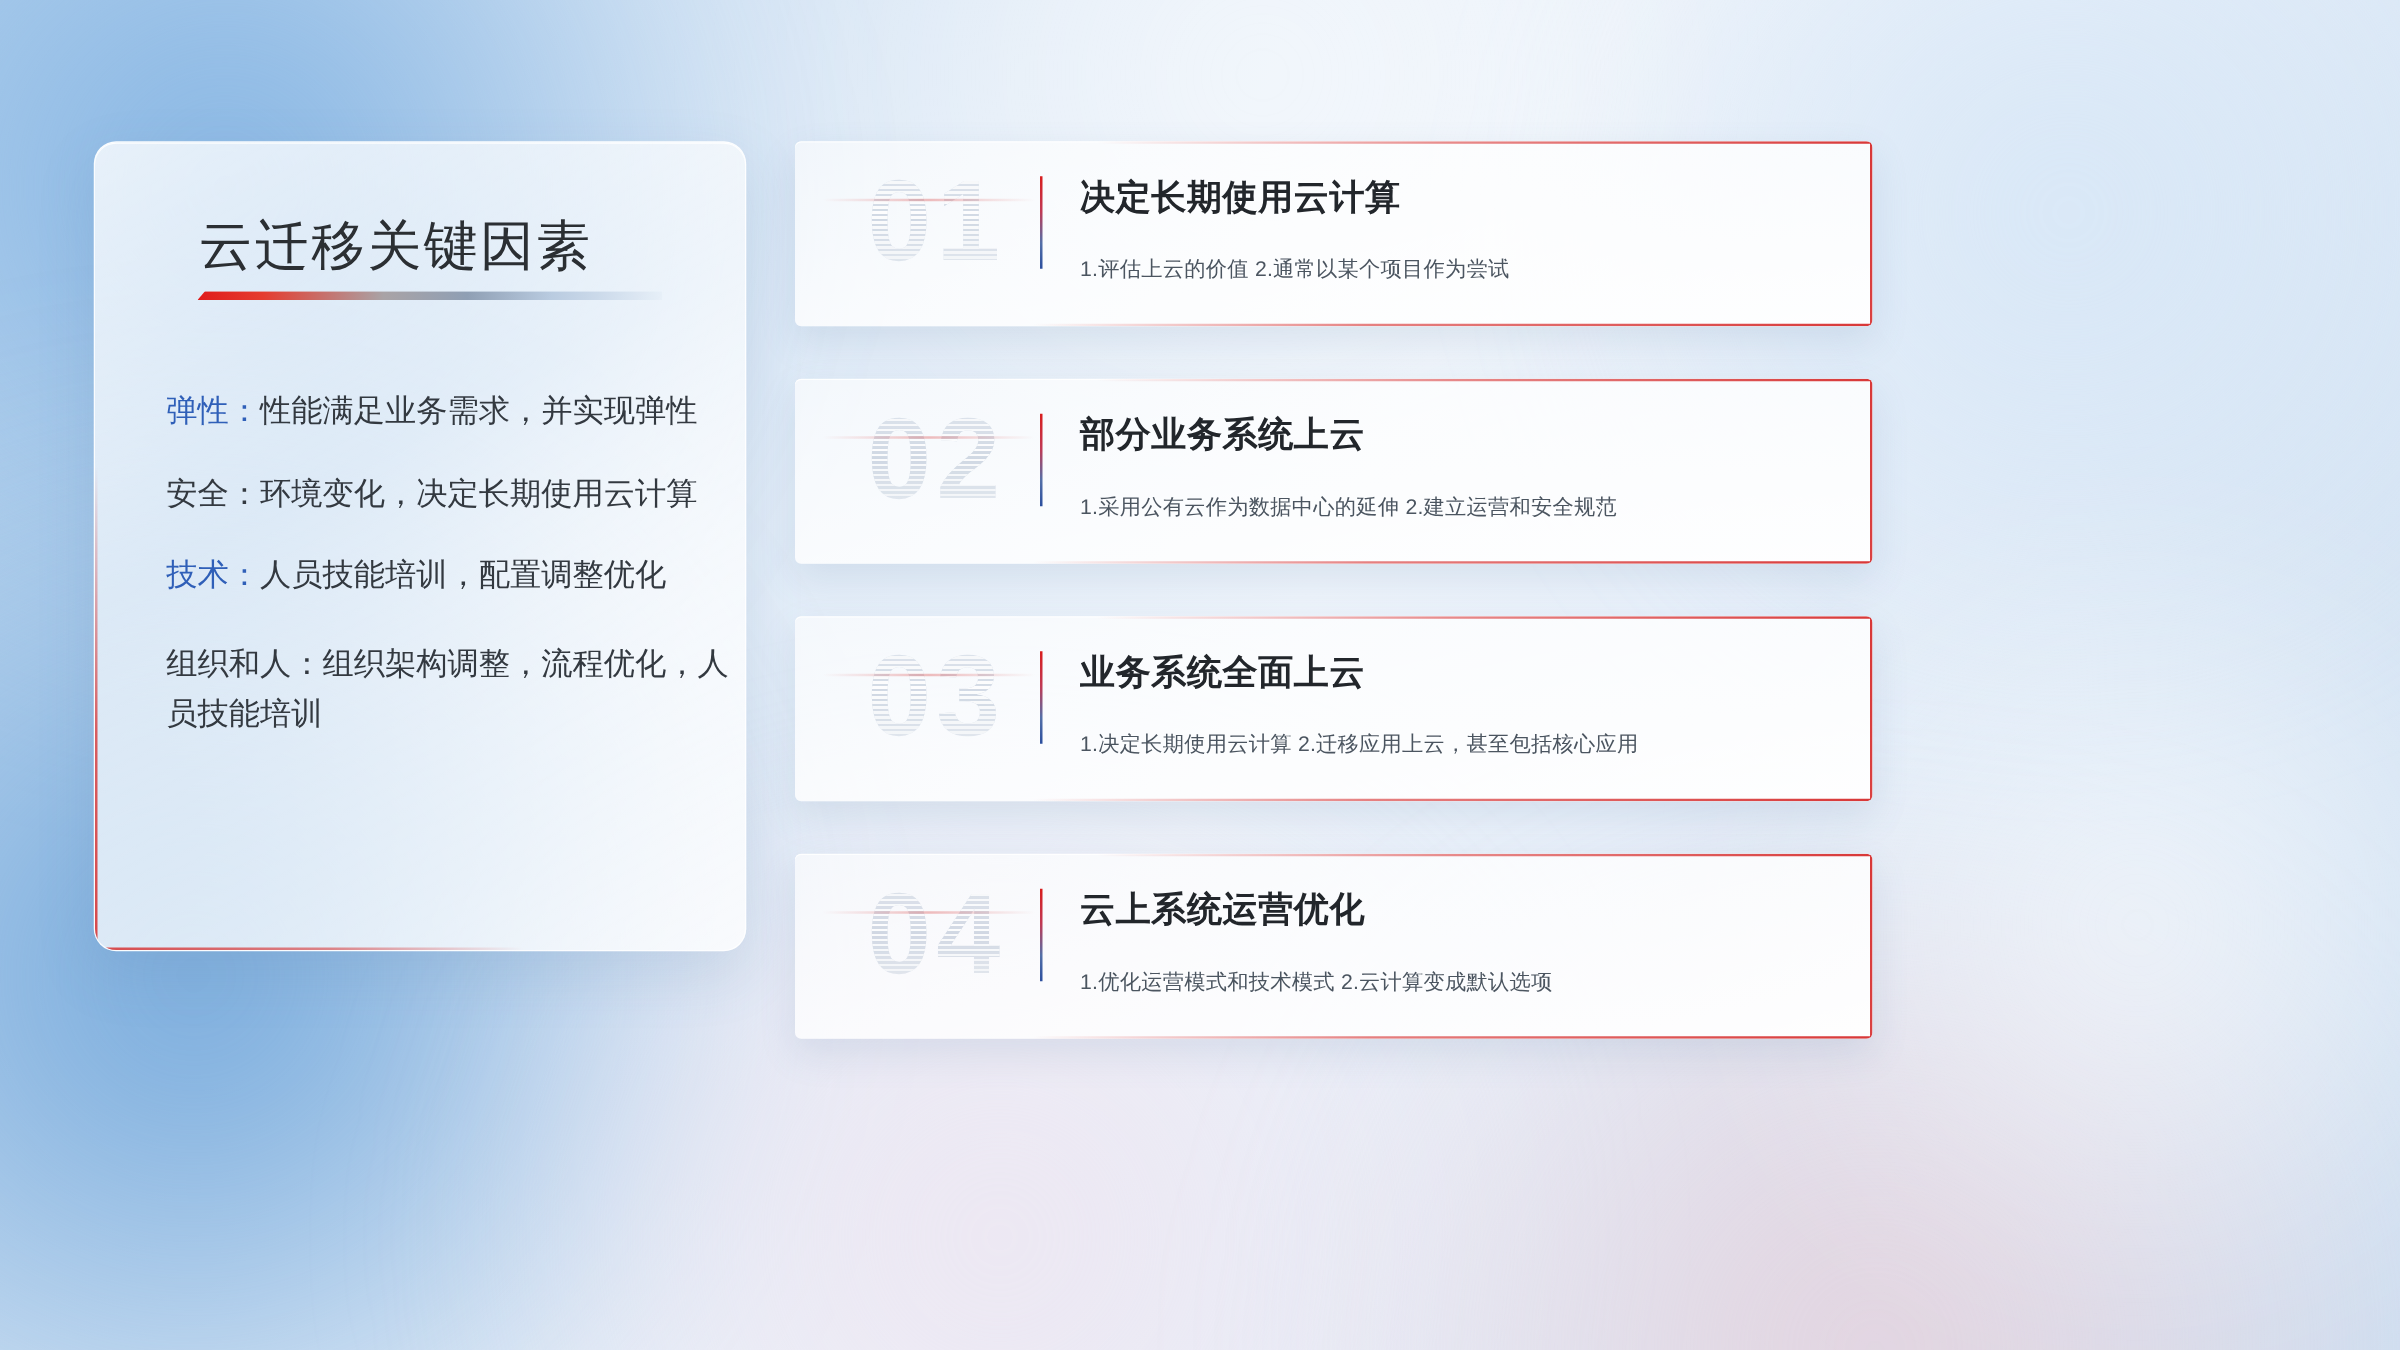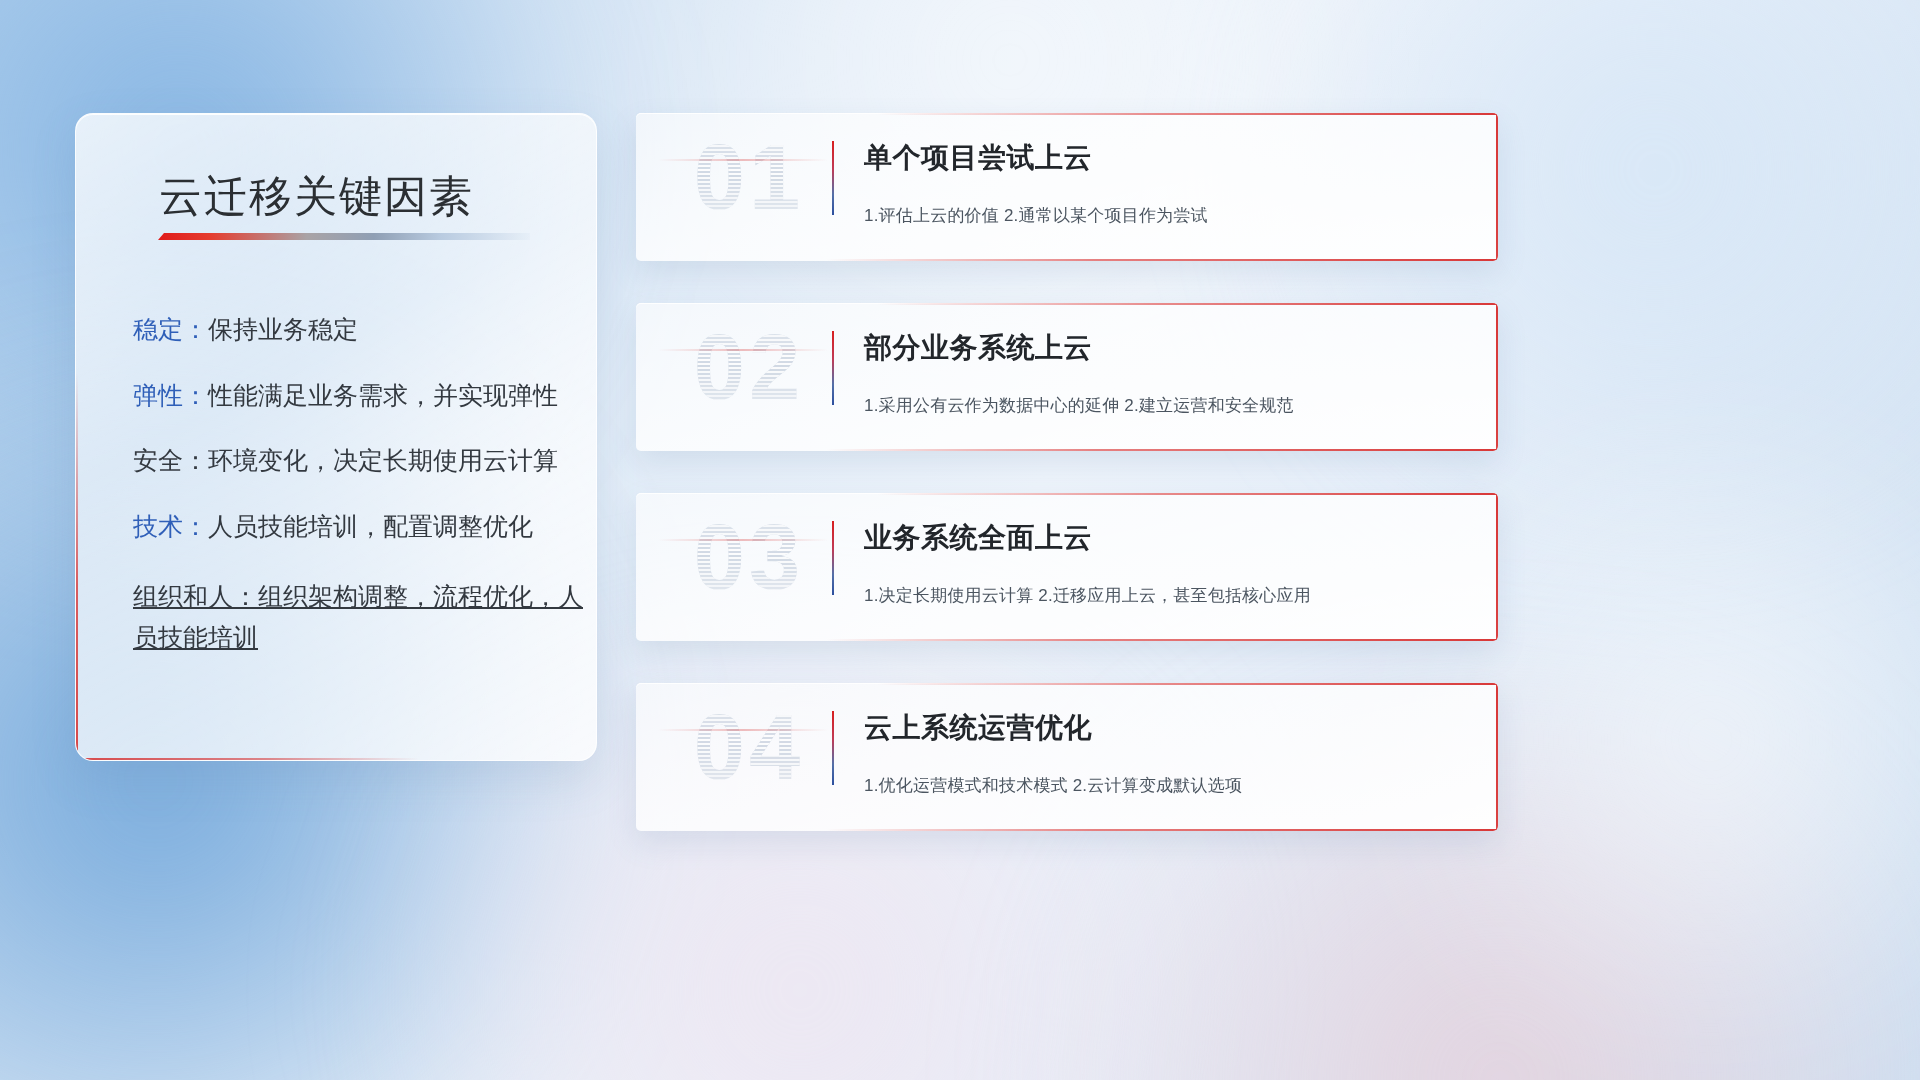--- a/index.html
+++ b/index.html
@@ -53,21 +53,21 @@
   #title-rule{
     position:absolute;left:82px;top:119px;width:372px;height:7px;
     background:linear-gradient(90deg,#e01b1b 0%,#e53c2f 14%,#a9a3a6 40%,#8f9fb4 58%,#b9cbe0 76%,rgba(205,220,236,.15) 100%);
     clip-path:polygon(6px 0,100% 0,100% 100%,0 100%);
   }
   #factor-list{position:absolute;left:57px;top:200px;right:20px;}
   .factor{
     font-size:25px;line-height:1.22;color:#333940;
     margin-bottom:35px;white-space:nowrap;
   }
-  .factor.wrap{white-space:normal;line-height:1.62;width:452px;text-decoration:underline;}
+  .factor.wrap{white-space:normal;line-height:1.62;width:452px;}
   .factor .lbl{color:#333940;}
   .factor .lbl.accent{color:#2f5fb8;}
 
   
   #cards{position:absolute;left:636px;top:113px;width:862px;}
   .card{
     position:relative;height:148px;margin-bottom:42px;border-radius:5px;
     background:linear-gradient(168deg,rgba(255,255,255,.62) 0%,rgba(255,255,255,.80) 45%,rgba(255,255,255,.97) 100%);
     box-shadow:0 12px 30px rgba(84,122,164,.14),inset 0 1px 0 rgba(255,255,255,.9);
     overflow:hidden;
@@ -144,23 +144,20 @@
 
   <div id="left-panel">
     <div class="edge-l"></div>
     <div class="edge-b"></div>
 
     <div id="panel-title">云迁移关键因素</div>
     <div id="title-rule"></div>
 
     <div id="factor-list">
       <div class="factor">
-        <span class="lbl accent">稳定：</span><span class="val">保持业务稳定</span>
-      </div>
-      <div class="factor">
         <span class="lbl accent">弹性：</span><span class="val">性能满足业务需求，并实现弹性</span>
       </div>
       <div class="factor">
         <span class="lbl">安全：</span><span class="val">环境变化，决定长期使用云计算</span>
       </div>
       <div class="factor">
         <span class="lbl accent">技术：</span><span class="val">人员技能培训，配置调整优化</span>
       </div>
       <div class="factor wrap">
         <span class="lbl">组织和人：</span><span class="val">组织架构调整，流程优化，人员技能培训</span>
@@ -171,21 +168,21 @@
   <div id="cards">
 
     <div class="card">
       <div class="edge-t"></div>
       <div class="edge-r"></div>
       <div class="edge-b"></div>
       <div class="num-under">01</div>
       <div class="num">01</div>
       <div class="num-pinkline"></div>
       <div class="divider"></div>
-      <div class="ctitle">单个项目尝试上云</div>
+      <div class="ctitle">决定长期使用云计算</div>
       <div class="cdesc">1.评估上云的价值   2.通常以某个项目作为尝试</div>
     </div>
 
     <div class="card">
       <div class="edge-t"></div>
       <div class="edge-r"></div>
       <div class="edge-b"></div>
       <div class="num-under">02</div>
       <div class="num">02</div>
       <div class="num-pinkline"></div>

